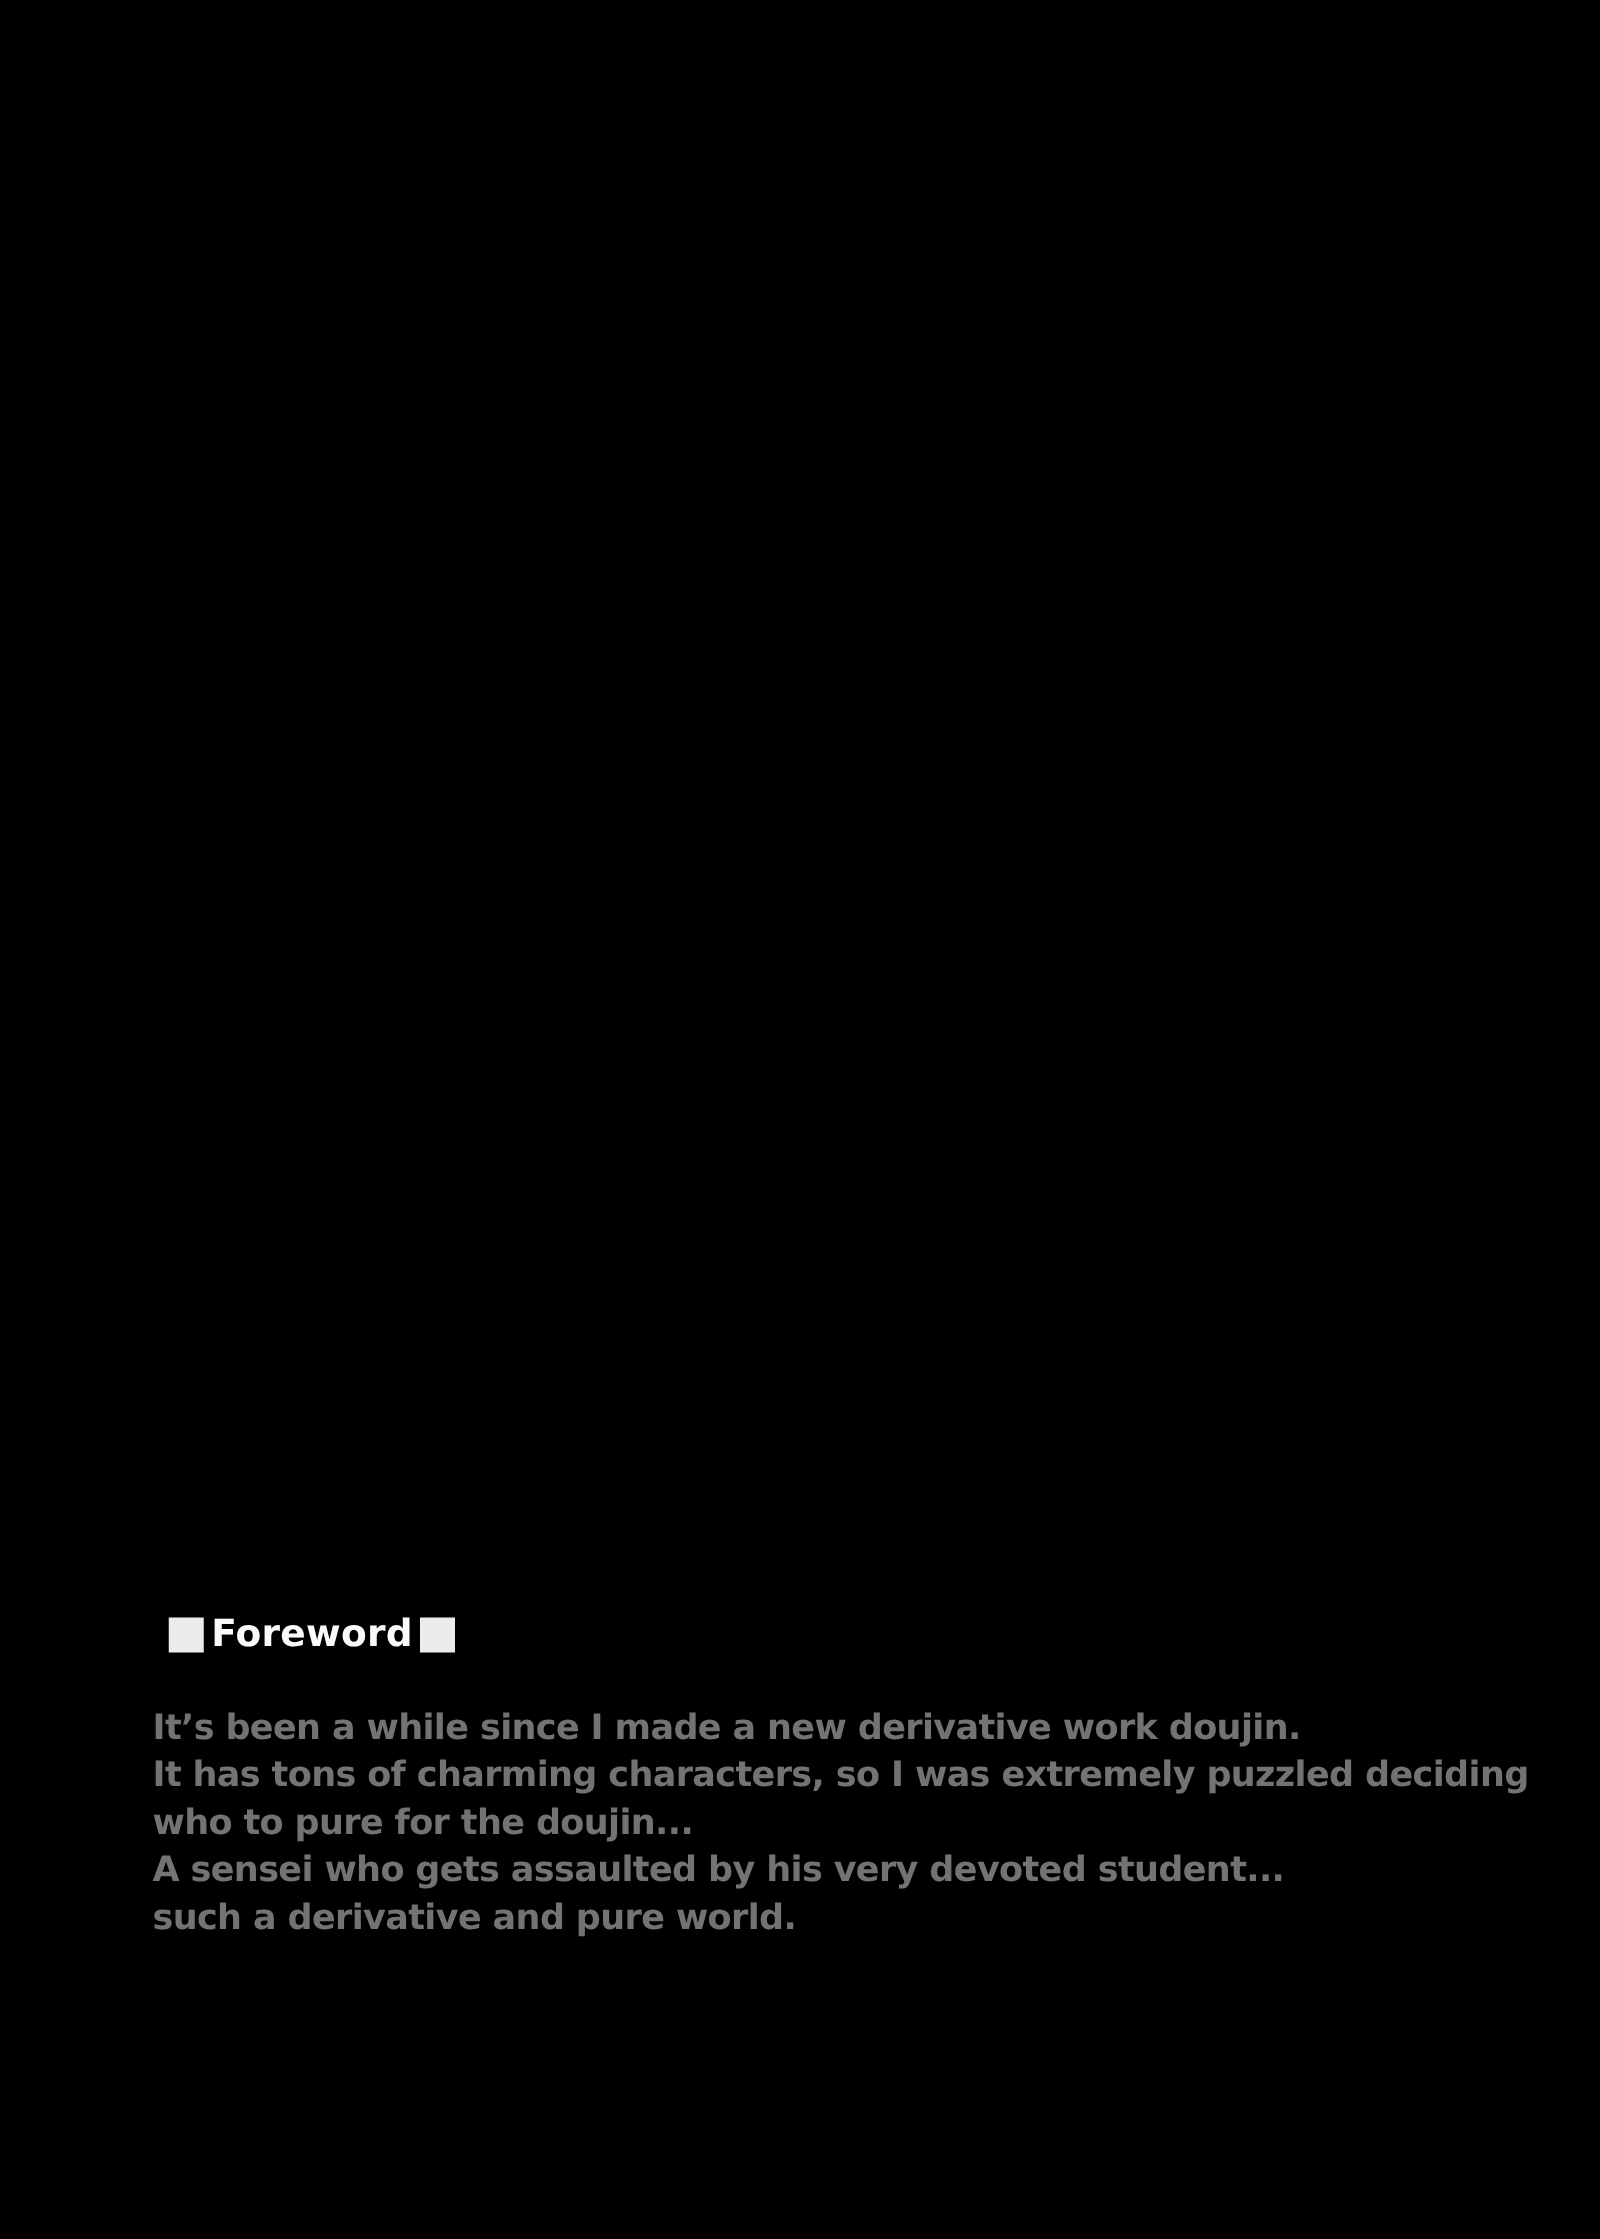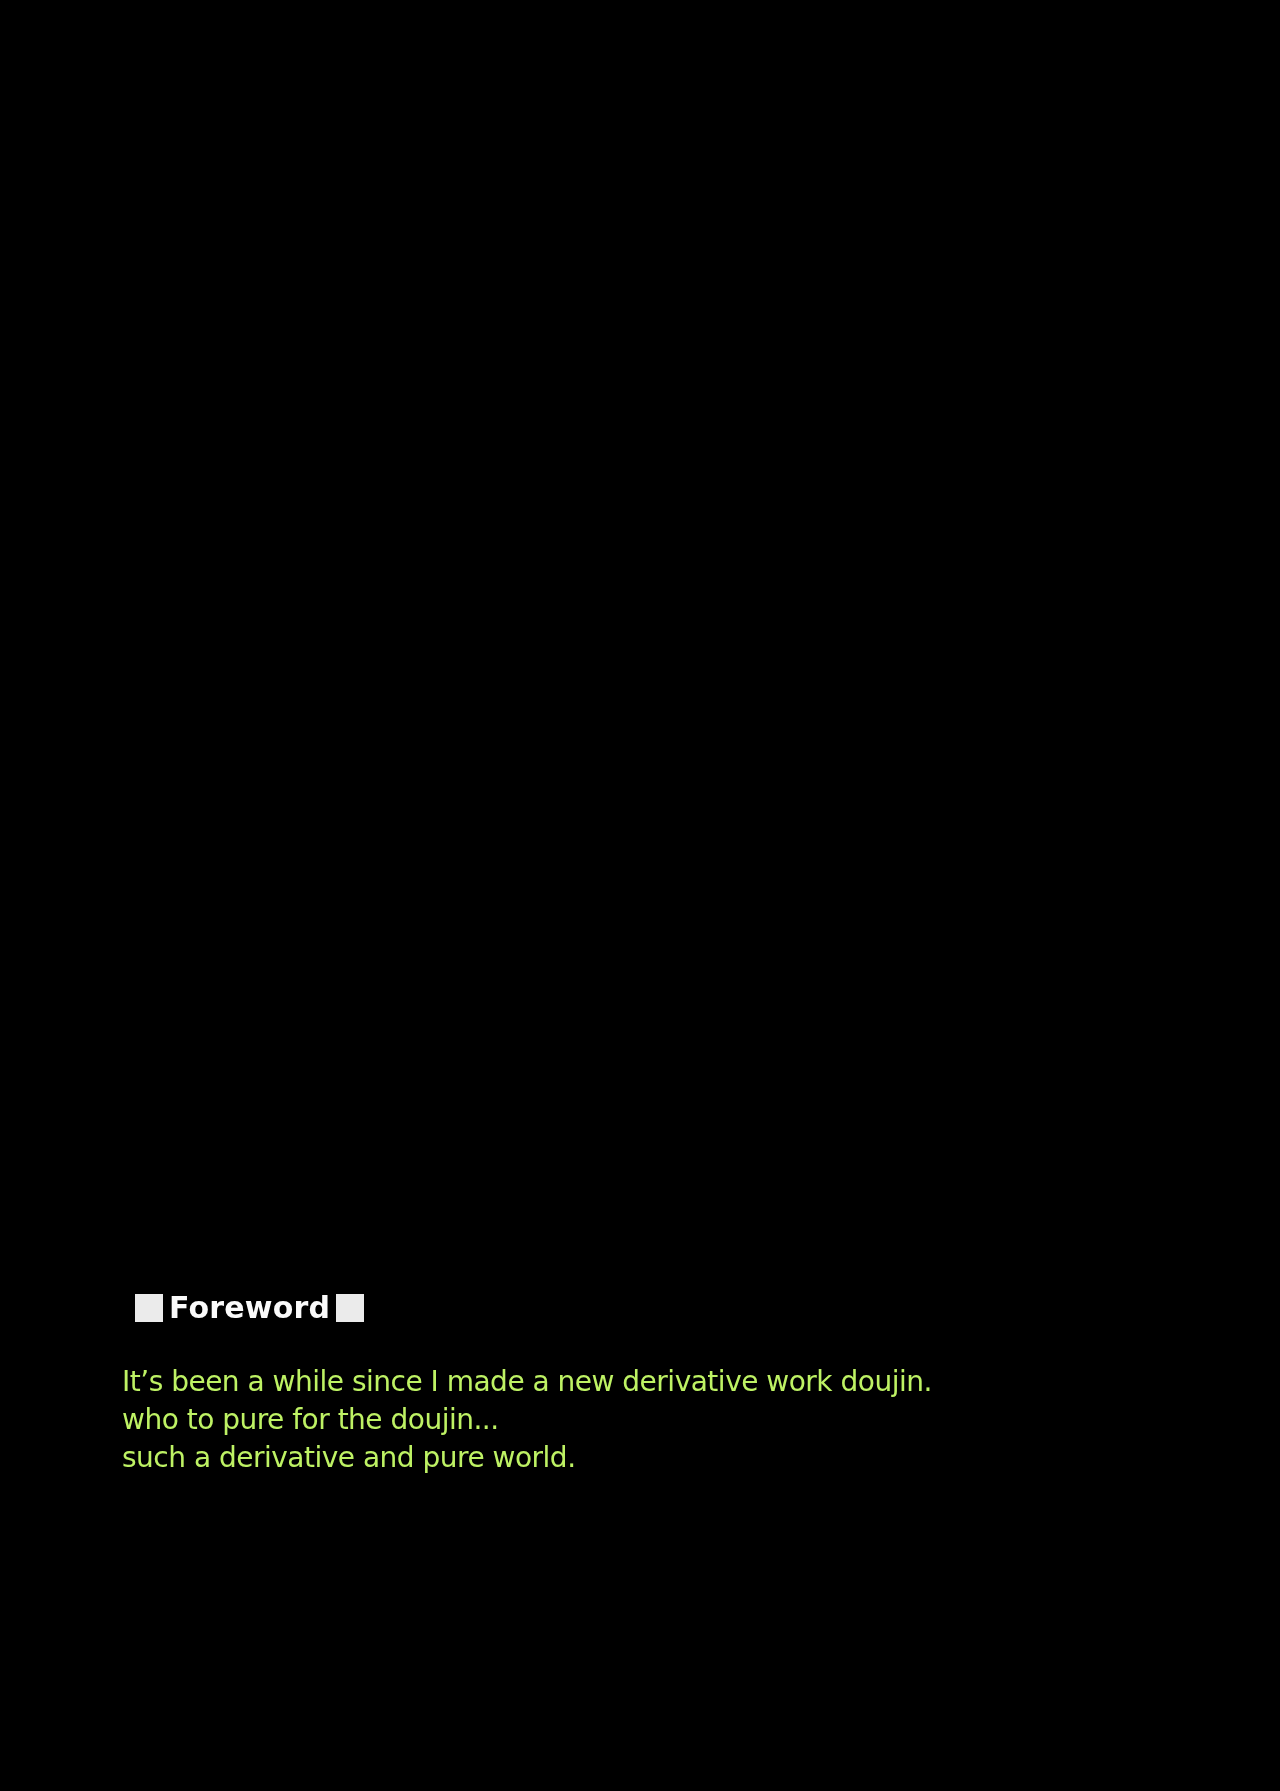--- a/index.html
+++ b/index.html
@@ -33,40 +33,42 @@
     font-size: 30px;
     font-weight: 700;
     letter-spacing: 0.2px;
     line-height: 28px;
     white-space: nowrap;
   }
   .foreword-body {
     position: absolute;
     left: 122px;
     top: 1363px;
-    color: #bef264;
+    color: #737373;
     font-size: 28px;
-    font-weight: 400;
+    font-weight: 700;
     line-height: 38px;
     letter-spacing: -0.5px;
   }
   .body-line {
     white-space: nowrap;
   }
 </style>
 </head>
 <body>
 
 <div class="page">
 
   <div class="foreword-heading">
     <span class="heading-square"></span>
     <span class="heading-text">Foreword</span>
     <span class="heading-square"></span>
   </div>
 
   <div class="foreword-body">
     <div class="body-line">It’s been a while since I made a new derivative work doujin.</div>
+    <div class="body-line">It has tons of charming characters, so I was extremely puzzled deciding</div>
     <div class="body-line">who to pure for the doujin...</div>
+    <div class="body-line">A sensei who gets assaulted by his very devoted student...</div>
     <div class="body-line">such a derivative and pure world.</div>
   </div>
 
 </div>
 
 </body></html>

